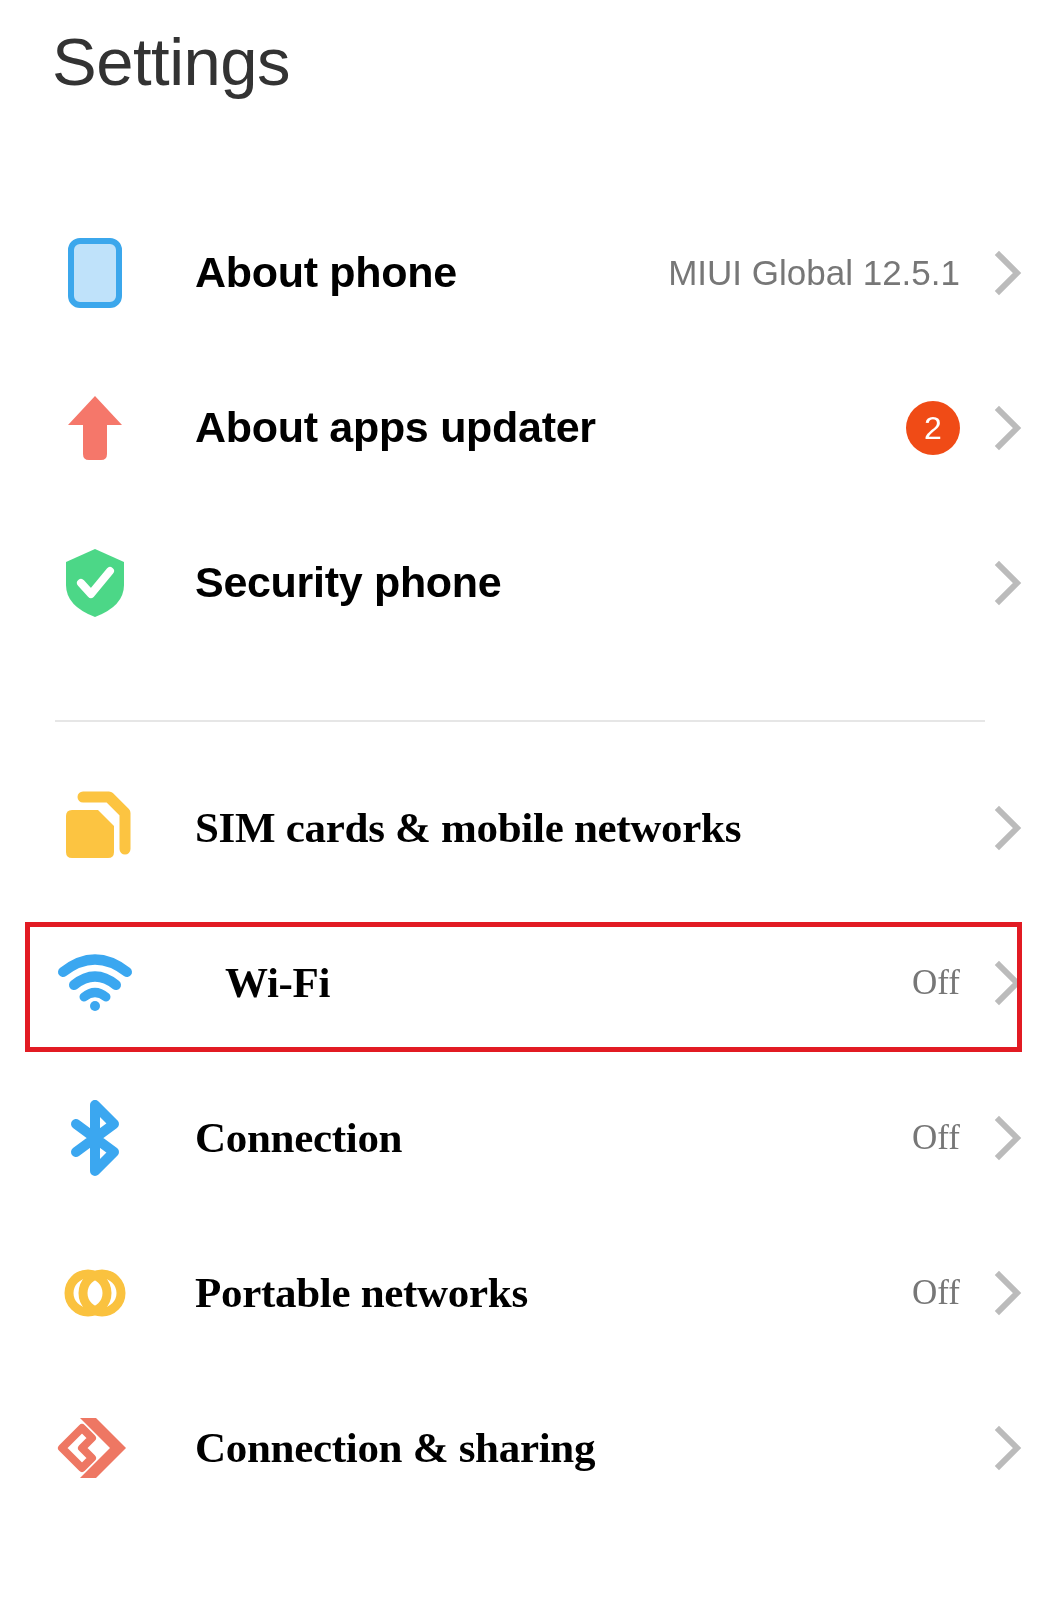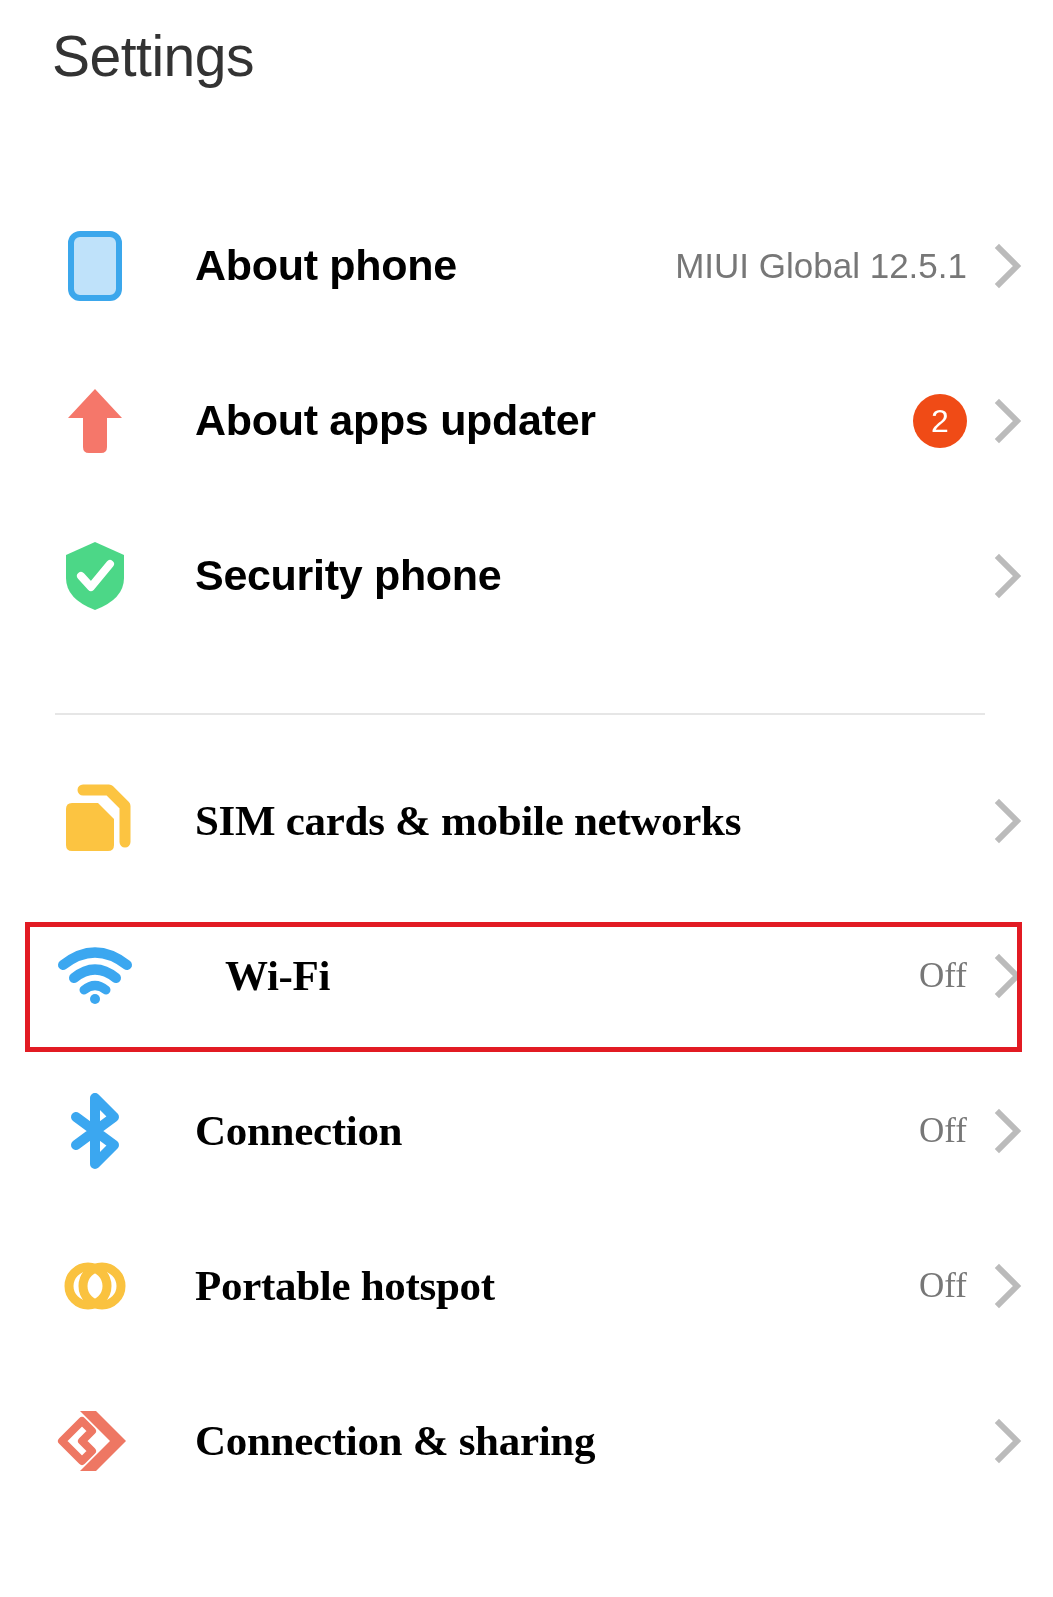--- a/index.html
+++ b/index.html
@@ -14,32 +14,32 @@
     overflow: hidden;
     position: relative;
     -webkit-font-smoothing: antialiased;
   }
 
   
   .page-title {
     position: absolute;
     left: 52px;
     top: 28px;
-    font-size: 57px;
+    font-size: 67px;
     font-weight: 300;
     color: #333333;
     letter-spacing: -0.5px;
     line-height: 1;
   }
 
   
   .settings-list {
     position: absolute;
     left: 0;
-    top: 188px;
+    top: 195px;
     width: 1053px;
   }
 
   .section {
     position: relative;
   }
 
   .row {
     position: relative;
     height: 155px;
@@ -68,21 +68,21 @@
     letter-spacing: -0.3px;
     white-space: nowrap;
   }
   .row-label.indented { left: 225px; }
 
   .row-right {
     position: absolute;
     right: 30px;
     display: flex;
     align-items: center;
-    gap: 26px;
+    gap: 33px;
     text-align: right;
   }
 
   .row-value {
     font-size: 35px;
     font-weight: 400;
     color: #777777;
     white-space: nowrap;
   }
 
@@ -248,21 +248,21 @@
       </span>
     </div>
 
     <div class="row">
       <span class="row-icon">
         <svg width="76" height="62" viewBox="0 0 76 62">
           <path d="M45 12 A19 19 0 1 0 45 50 A19 19 0 1 0 45 12" fill="none" stroke="#FAC23F" stroke-width="9"></path>
           <path d="M31 12 A19 19 0 1 1 31 50 A19 19 0 1 1 31 12" fill="none" stroke="#FAC23F" stroke-width="9"></path>
         </svg>
       </span>
-      <span class="row-label">Portable hotspot</span>
+      <span class="row-label">Portable networks</span>
       <span class="row-right">
         <span class="row-value">Off</span>
         <span class="chevron">
           <svg width="30" height="46" viewBox="0 0 30 46">
             <polyline points="6,5 24,23 6,41" fill="none" stroke="#BBBBBB" stroke-width="6" stroke-linecap="square"></polyline>
           </svg>
         </span>
       </span>
     </div>
 

